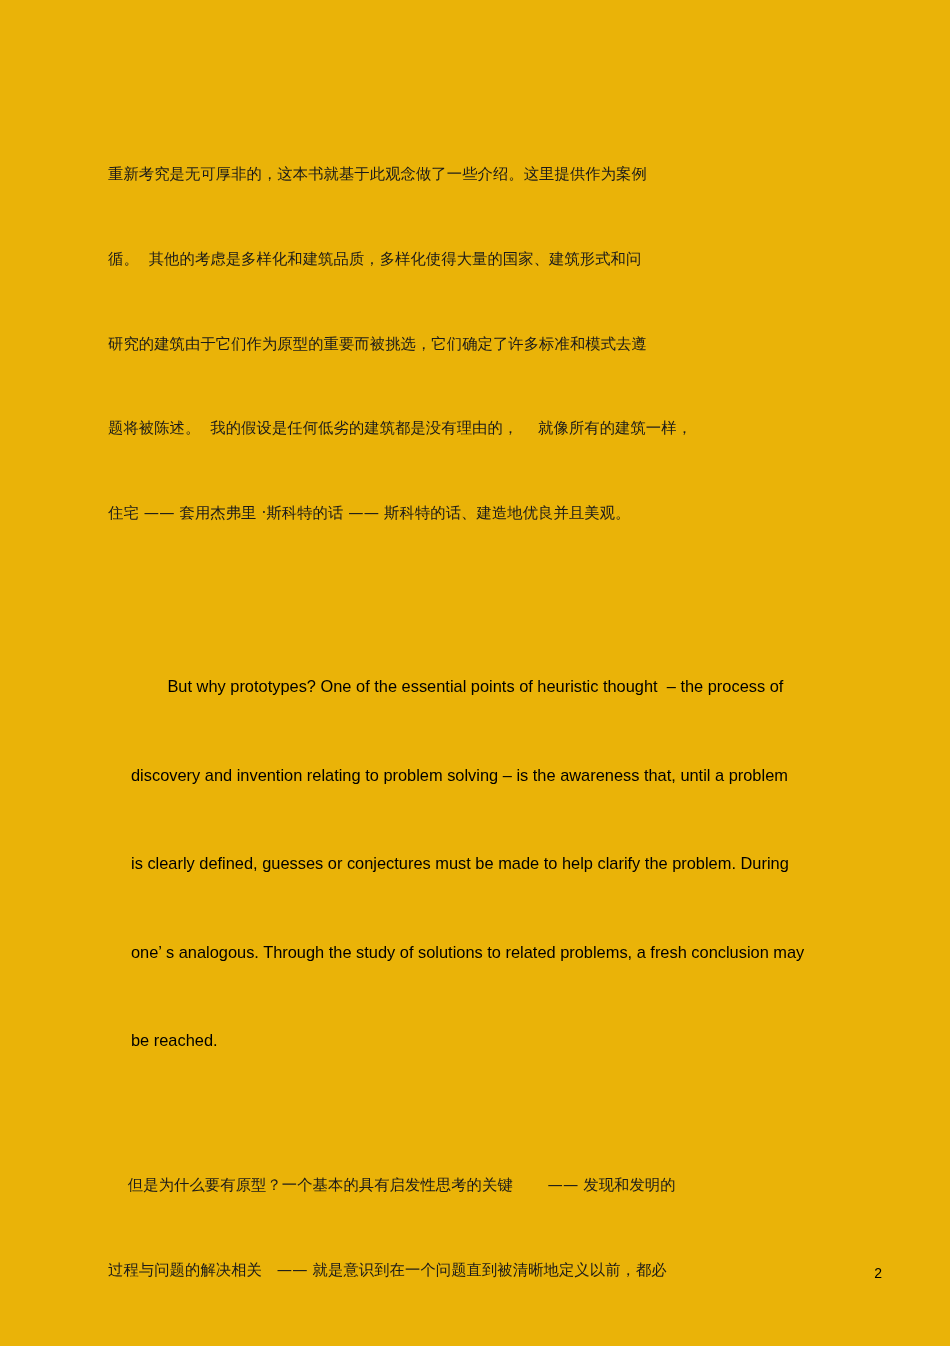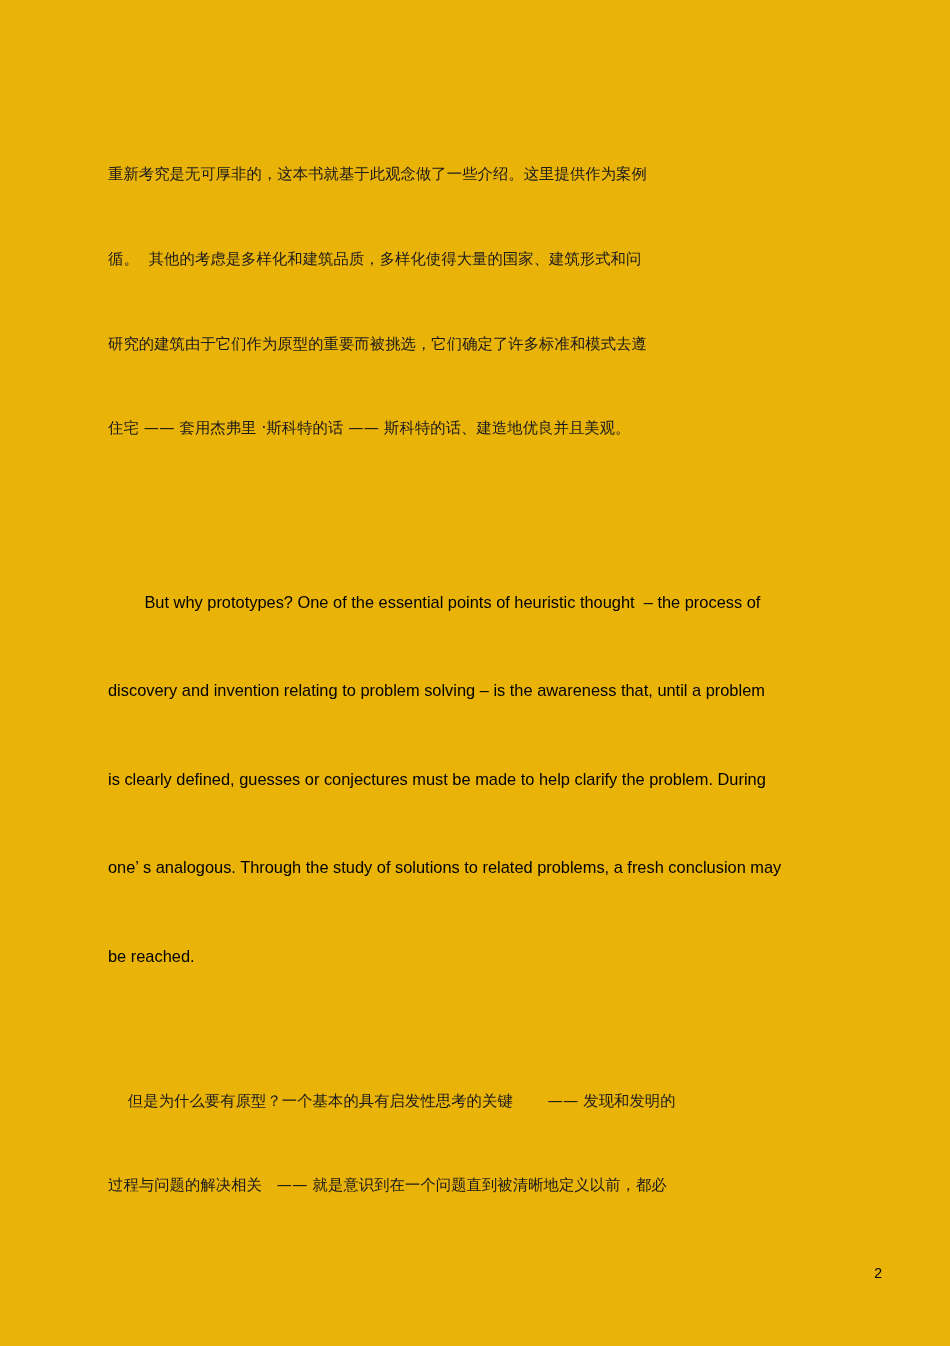--- a/index.html
+++ b/index.html
@@ -38,21 +38,21 @@
 
   
   .en-block {
     font-family: "Liberation Sans", sans-serif;
     font-size: 16.4px;
     line-height: 29.5px;
     color: #000000;
     white-space: pre-wrap;
     text-align: left;
   }
-  .en-block .ln { display: block; }
+  .en-block .ln { display: block; margin-left: 23px; }
 
   .gap-lg { height: 30px; }
 
   .page-number {
     position: absolute;
     right: 68px;
     top: 1265px;
     font-family: "Liberation Sans", sans-serif;
     font-size: 14px;
     color: #000000;
@@ -62,20 +62,21 @@
 <body>
 
 <div class="page">
 
   <div class="content">
 
     <div class="cn-block">
       <span class="ln">重新考究是无可厚非的，这本书就基于此观念做了一些介绍。这里提供作为案例</span>
       <span class="ln">循。  其他的考虑是多样化和建筑品质，多样化使得大量的国家、建筑形式和问</span>
       <span class="ln">研究的建筑由于它们作为原型的重要而被挑选，它们确定了许多标准和模式去遵</span>
+      <span class="ln">题将被陈述。  我的假设是任何低劣的建筑都是没有理由的，    就像所有的建筑一样，</span>
       <span class="ln">住宅 —— 套用杰弗里 ·斯科特的话 —— 斯科特的话、建造地优良并且美观。</span>
     </div>
 
     <div class="gap-lg"></div>
 
     <div class="en-block">
       <span class="ln">        But why prototypes? One of the essential points of heuristic thought  – the process of</span>
       <span class="ln">discovery and invention relating to problem solving – is the awareness that, until a problem</span>
       <span class="ln">is clearly defined, guesses or conjectures must be made to help clarify the problem. During</span>
       <span class="ln">one’ s analogous. Through the study of solutions to related problems, a fresh conclusion may</span>

